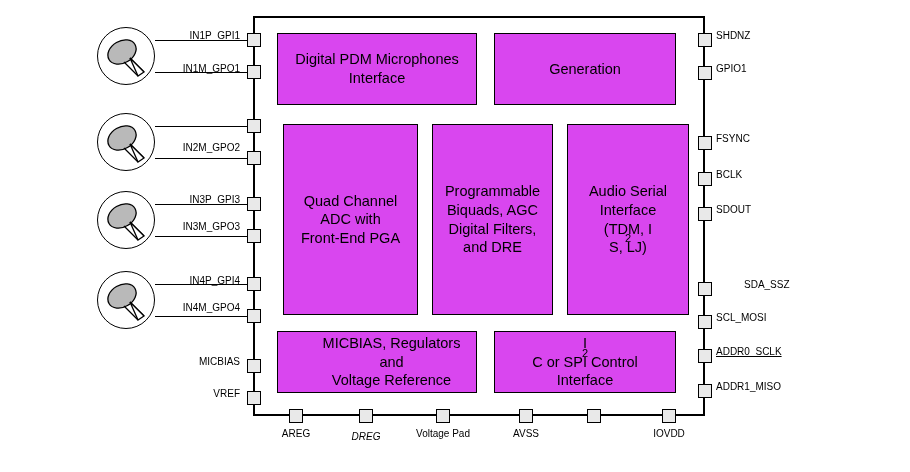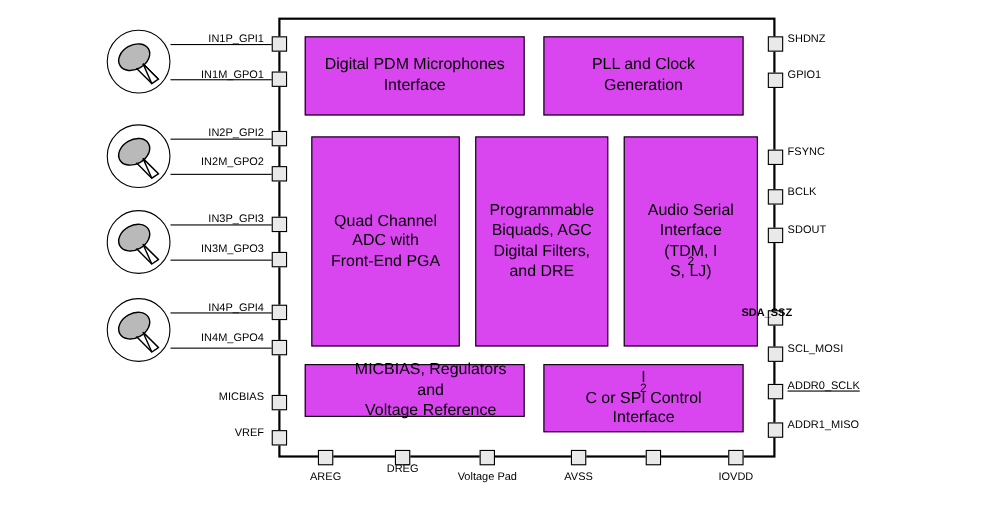--- a/index.html
+++ b/index.html
@@ -88,21 +88,20 @@
 
   <div class="block" style="left:277px; top:33px; width:200px; height:72px;">
     <div>
       <span>Digital PDM Microphones</span>
       <span>Interface</span>
     </div>
   </div>
 
   <div class="block" style="left:494px; top:33px; width:182px; height:72px;">
     <div>
-      <span>PLL and Clock</span>
       <span>Generation</span>
     </div>
   </div>
 
   <div class="block" style="left:283px; top:124px; width:135px; height:191px;">
     <div>
       <span>Quad Channel</span>
       <span>ADC with</span>
       <span>Front-End PGA</span>
     </div>
@@ -118,42 +117,41 @@
   </div>
 
   <div class="block" style="left:567px; top:124px; width:122px; height:191px;">
     <div>
       <span>Audio Serial</span>
       <span>Interface</span>
       <span>(TDM, I<span class="sub">2</span>S, LJ)</span>
     </div>
   </div>
 
-  <div class="block" style="left:277px; top:331px; width:200px; height:48px;padding-left:35px;">
+  <div class="block" style="left:277px; top:331px; width:200px; height:62px;padding-left:35px;">
     <div>
       <span>MICBIAS, Regulators and</span>
       <span>Voltage Reference</span>
     </div>
   </div>
 
   <div class="block" style="left:494px; top:331px; width:182px; height:62px;">
     <div>
       <span>I<span class="sub">2</span>C or SPI Control</span>
       <span>Interface</span>
     </div>
   </div>
 
   <div class="pin" style="left:247px; top:33px;"></div>
   <div class="pin-label left" style="left:80px; top:31px; width:160px;">IN1P_GPI1</div>
 
   <div class="pin" style="left:247px; top:65px;"></div>
   <div class="pin-label left" style="left:80px; top:64px; width:160px;">IN1M_GPO1</div>
 
   <div class="pin" style="left:247px; top:119px;"></div>
-  <div class="pin-label left" style="left:80px; top:117px; width:160px;">IN2P_GPI2</div>
 
   <div class="pin" style="left:247px; top:151px;"></div>
   <div class="pin-label left" style="left:80px; top:143px; width:160px;">IN2M_GPO2</div>
 
   <div class="pin" style="left:247px; top:197px;"></div>
   <div class="pin-label left" style="left:80px; top:195px; width:160px;">IN3P_GPI3</div>
 
   <div class="pin" style="left:247px; top:229px;"></div>
   <div class="pin-label left" style="left:80px; top:222px; width:160px;">IN3M_GPO3</div>
 
@@ -220,36 +218,36 @@
   <div class="pin" style="left:698px; top:136px;"></div>
   <div class="pin-label right" style="left:716px; top:134px;">FSYNC</div>
 
   <div class="pin" style="left:698px; top:172px;"></div>
   <div class="pin-label right" style="left:716px; top:170px;">BCLK</div>
 
   <div class="pin" style="left:698px; top:207px;"></div>
   <div class="pin-label right" style="left:716px; top:205px;">SDOUT</div>
 
   <div class="pin" style="left:698px; top:282px;"></div>
-  <div class="pin-label right" style="left:674px; top:280px;font-weight:bold;">SDA_SSZ</div>
+  <div class="pin-label right" style="left:744px; top:280px;">SDA_SSZ</div>
 
   <div class="pin" style="left:698px; top:315px;"></div>
   <div class="pin-label right" style="left:716px; top:313px;">SCL_MOSI</div>
 
   <div class="pin" style="left:698px; top:349px;"></div>
   <div class="pin-label right" style="left:716px; top:347px;text-decoration:underline;">ADDR0_SCLK</div>
 
   <div class="pin" style="left:698px; top:384px;"></div>
   <div class="pin-label right" style="left:716px; top:382px;">ADDR1_MISO</div>
 
   <div class="pin" style="left:289px; top:409px;"></div>
   <div class="pin-label bottom" style="left:256px; top:429px; width:80px;">AREG</div>
 
   <div class="pin" style="left:359px; top:409px;"></div>
-  <div class="pin-label bottom" style="left:326px; top:422px; width:80px;">DREG</div>
+  <div class="pin-label bottom" style="left:326px; top:432px; width:80px;font-style:italic;">DREG</div>
 
   <div class="pin" style="left:436px; top:409px;"></div>
   <div class="pin-label bottom" style="left:383px; top:429px; width:120px;">Voltage Pad</div>
 
   <div class="pin" style="left:519px; top:409px;"></div>
   <div class="pin-label bottom" style="left:486px; top:429px; width:80px;">AVSS</div>
 
   <div class="pin" style="left:587px; top:409px;"></div>
   <div class="pin-label bottom" style="left:554px; top:450px; width:80px;margin-top:26px;">AVDD</div>
 

